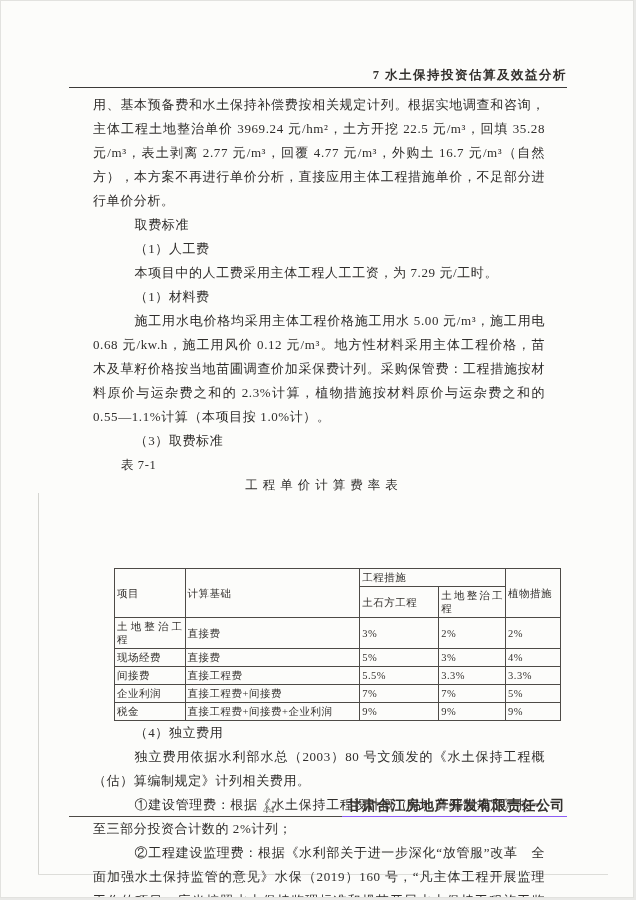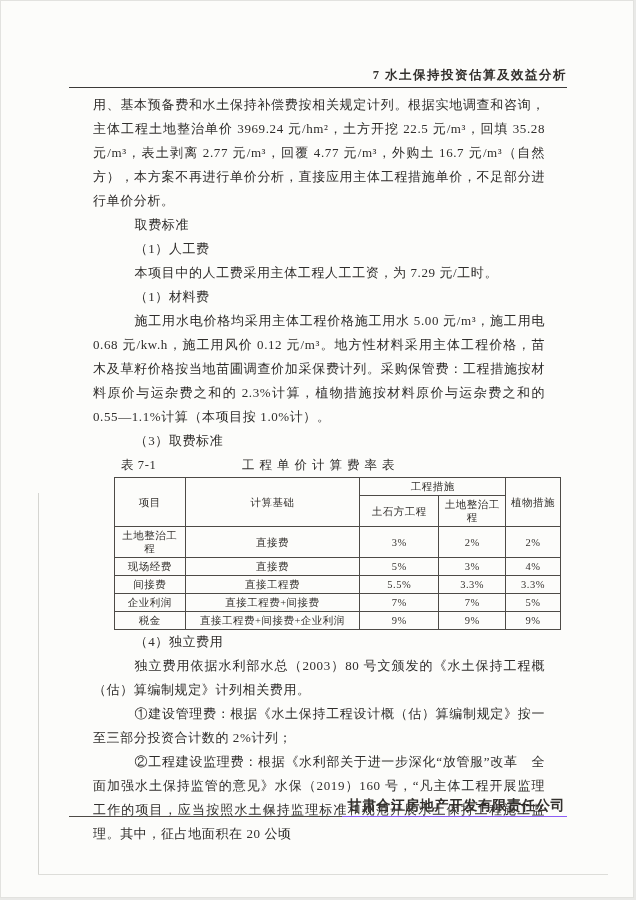--- a/index.html
+++ b/index.html
@@ -45,39 +45,39 @@
     font-size:13px;
     line-height:24px;
     text-align:justify;
     letter-spacing:0.6px;
   }
   .para{margin:0;text-indent:0;}
   .para.indent{text-indent:3.2em;}
   .table-caption{
     display:flex;
     align-spacing:0;
-    margin:2px 0 2px 10px;
+    margin:2px 0 13px 10px;
     font-size:12.5px;
     line-height:20px;
+    flex-direction:column;
   }
   .tbl-label{flex:0 0 auto;margin-left:18px;}
   .tbl-title{flex:1 1 auto;text-align:center;letter-spacing:5px;}
   .tbl-end-spacer{flex:0 0 60px;}
   table.rates{
     border-collapse:collapse;
     margin-left:21px;
     width:447px;
     font-size:10.5px;
     line-height:13px;
     letter-spacing:0.5px;
     color:#34312e;
   }
   table.rates td{
     border:1px solid #4d4a46;
-    text-align:center;
     padding:2px 2px;
     height:13px;
   }
   .footer{
     position:absolute;top:796px;left:68px;right:66px;
     display:flex;
     align-items:flex-end;
     font-size:11px;
   }
   .footer-rule{

